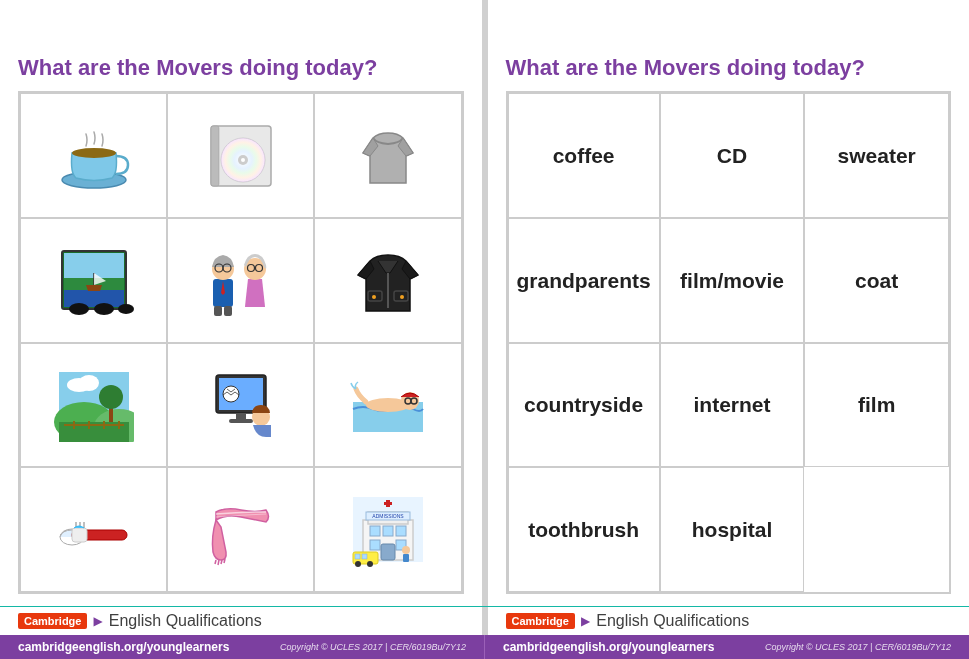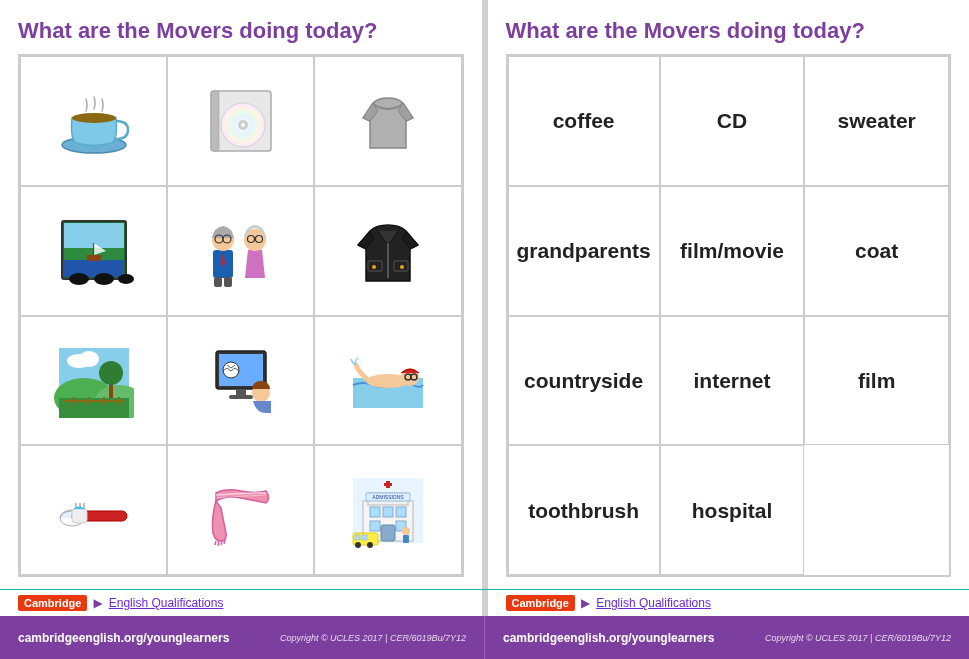--- a/index.html
+++ b/index.html
@@ -25,20 +25,21 @@
     }
     .panel-divider {
       width: 6px;
       background: #d0d0d0;
     }
     .panel-title {
       color: #7c3fa0;
       font-size: 22px;
       font-weight: bold;
       margin-bottom: 10px;
+      margin-top: 37px;
     }
     
     .image-grid {
       display: grid;
       grid-template-columns: repeat(3, 1fr);
       grid-template-rows: repeat(4, 1fr);
       border: 2px solid #ccc;
       flex: 1;
     }
     .image-cell {
@@ -77,34 +78,33 @@
     }
     .cambridge-badge {
       background: #e8380d;
       color: #fff;
       font-size: 11px;
       font-weight: bold;
       padding: 2px 6px;
       border-radius: 2px;
     }
     .cambridge-label {
-      font-size: 12px;
-      color: #6d28d9;
-      text-decoration: underline;
+      font-size: 16px;
+      color: #404040;
     }
     .cambridge-arrow {
       color: #7c3fa0;
       font-size: 12px;
     }
     
     .bottom-footer {
       background: #7c3fa0;
       color: #fff;
       display: flex;
-      height: 43px;
+      height: 24px;
       width: 100%;
     }
     .footer-half {
       flex: 1;
       display: flex;
       align-items: center;
       justify-content: space-between;
       padding: 0 18px;
     }
     .footer-half + .footer-half {

